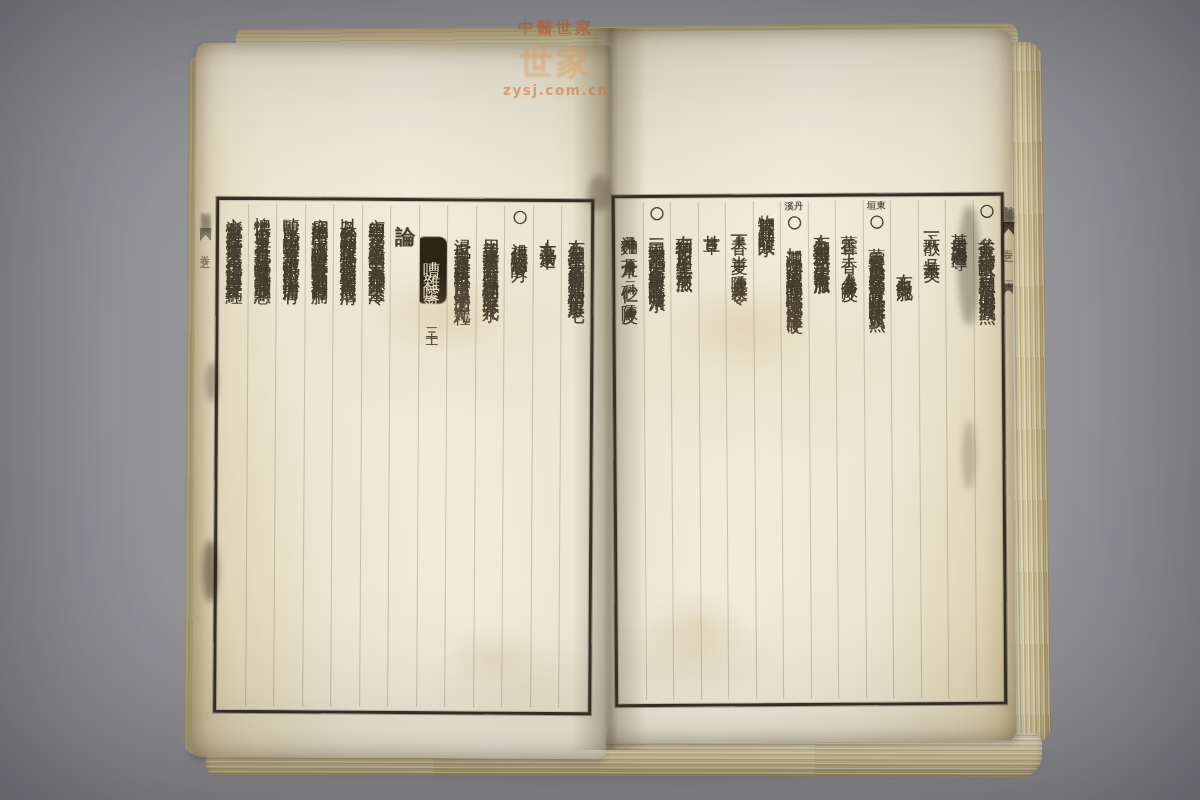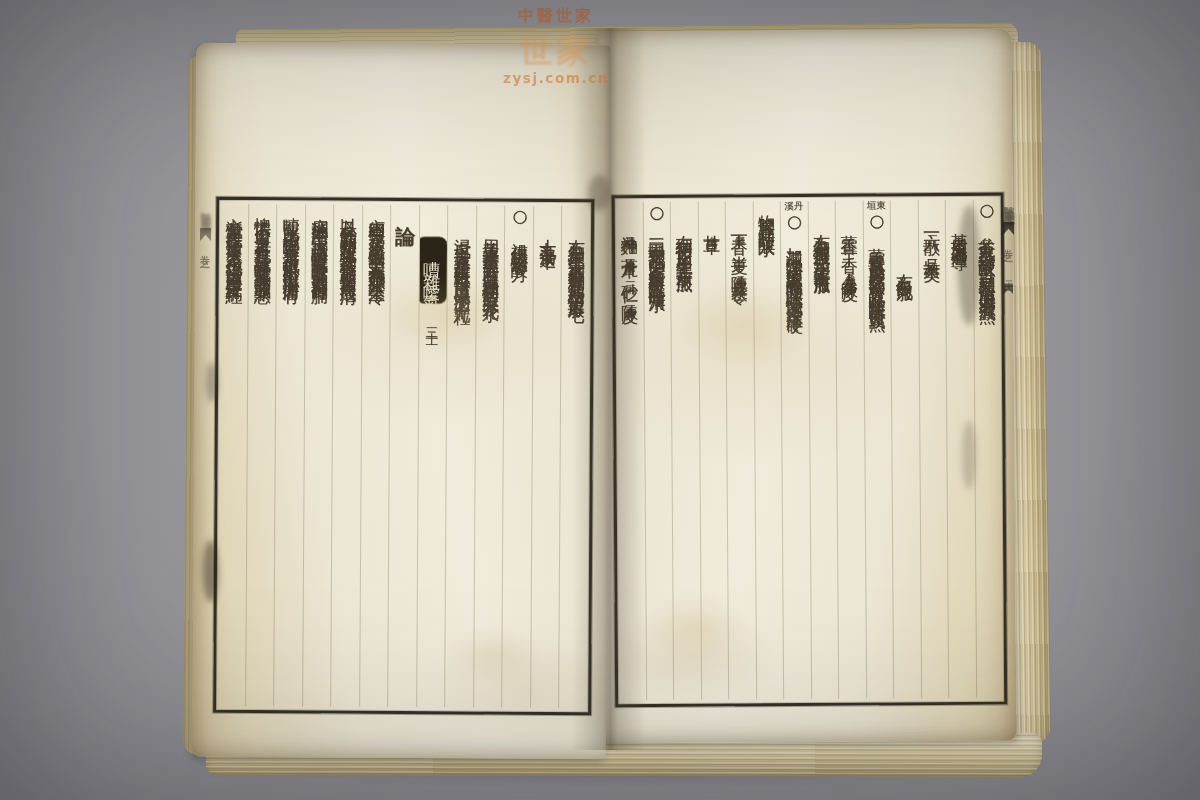--- a/index.html
+++ b/index.html
@@ -81,21 +81,21 @@
   .edge .evol{writing-mode:vertical-rl;text-orientation:upright;font-size:10.5px;letter-spacing:2px;opacity:.6;filter:blur(.5px);margin-top:6px;}
   .edge .eleaf{writing-mode:vertical-rl;text-orientation:upright;font-size:9.5px;letter-spacing:1px;opacity:.65;filter:blur(.4px);margin-top:26px;}
   .fishtail{width:11px;height:13px;background:#221d15;opacity:.75;margin-top:14px;filter:blur(.3px);
     clip-path:polygon(0 0,100% 0,100% 100%,50% 52%,0 100%);}
   .fishtail.sm{width:9px;height:10px;margin-top:8px;opacity:.6;}
 
   .smudge{position:absolute;border-radius:50%;filter:blur(3px);z-index:6;pointer-events:none;}
   .stain{position:absolute;border-radius:50%;pointer-events:none;z-index:4;}
 
   
-  .wm{position:absolute;left:497px;top:6px;width:118px;text-align:center;z-index:30;pointer-events:none;}
+  .wm{position:absolute;left:497px;top:18px;width:118px;text-align:center;z-index:30;pointer-events:none;}
   .wm-row{font-size:16px;font-weight:bold;letter-spacing:3px;color:rgba(205,96,34,.58);filter:blur(.7px);line-height:19px;}
   .wm-big{font-size:33px;font-weight:bold;letter-spacing:3px;color:rgba(240,162,88,.5);filter:blur(1.3px);line-height:36px;margin-top:8px;}
   .wm-url{font-size:13.5px;font-weight:bold;color:rgba(228,122,44,.58);letter-spacing:1.6px;filter:blur(.45px);margin-top:1px;}
 </style>
 </head>
 <body>
 
 <div class="scene">
   <div class="book-shadow"></div>
 

